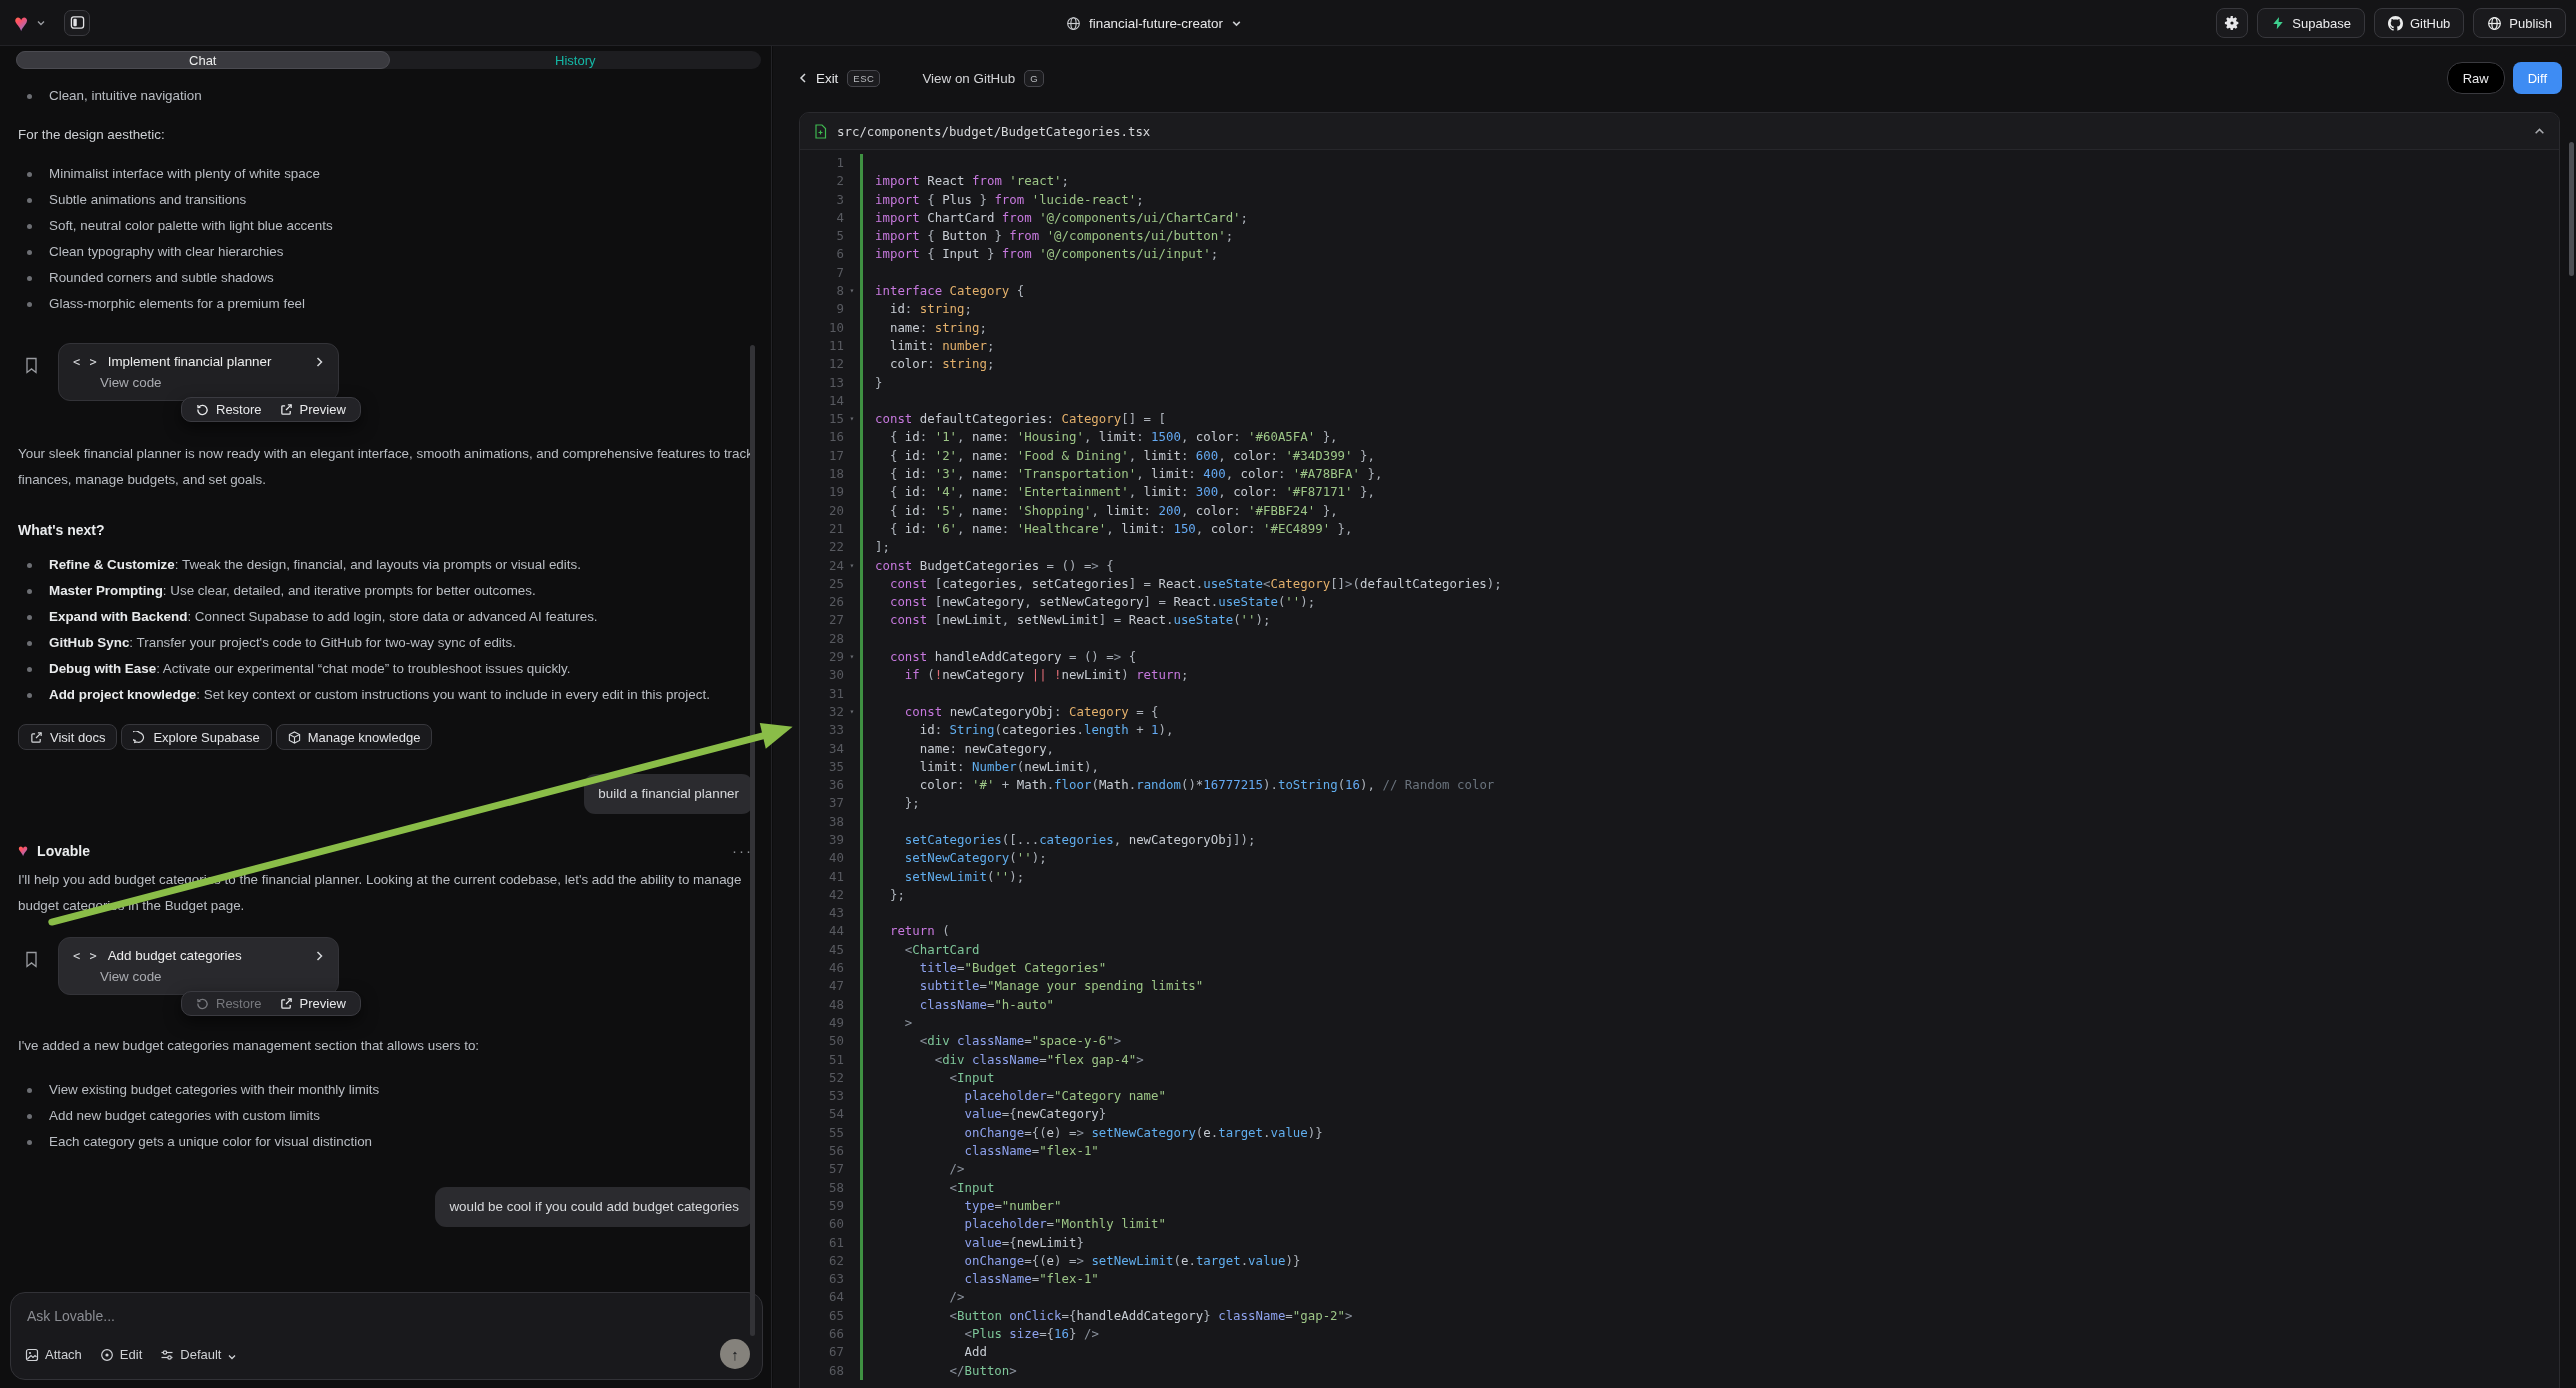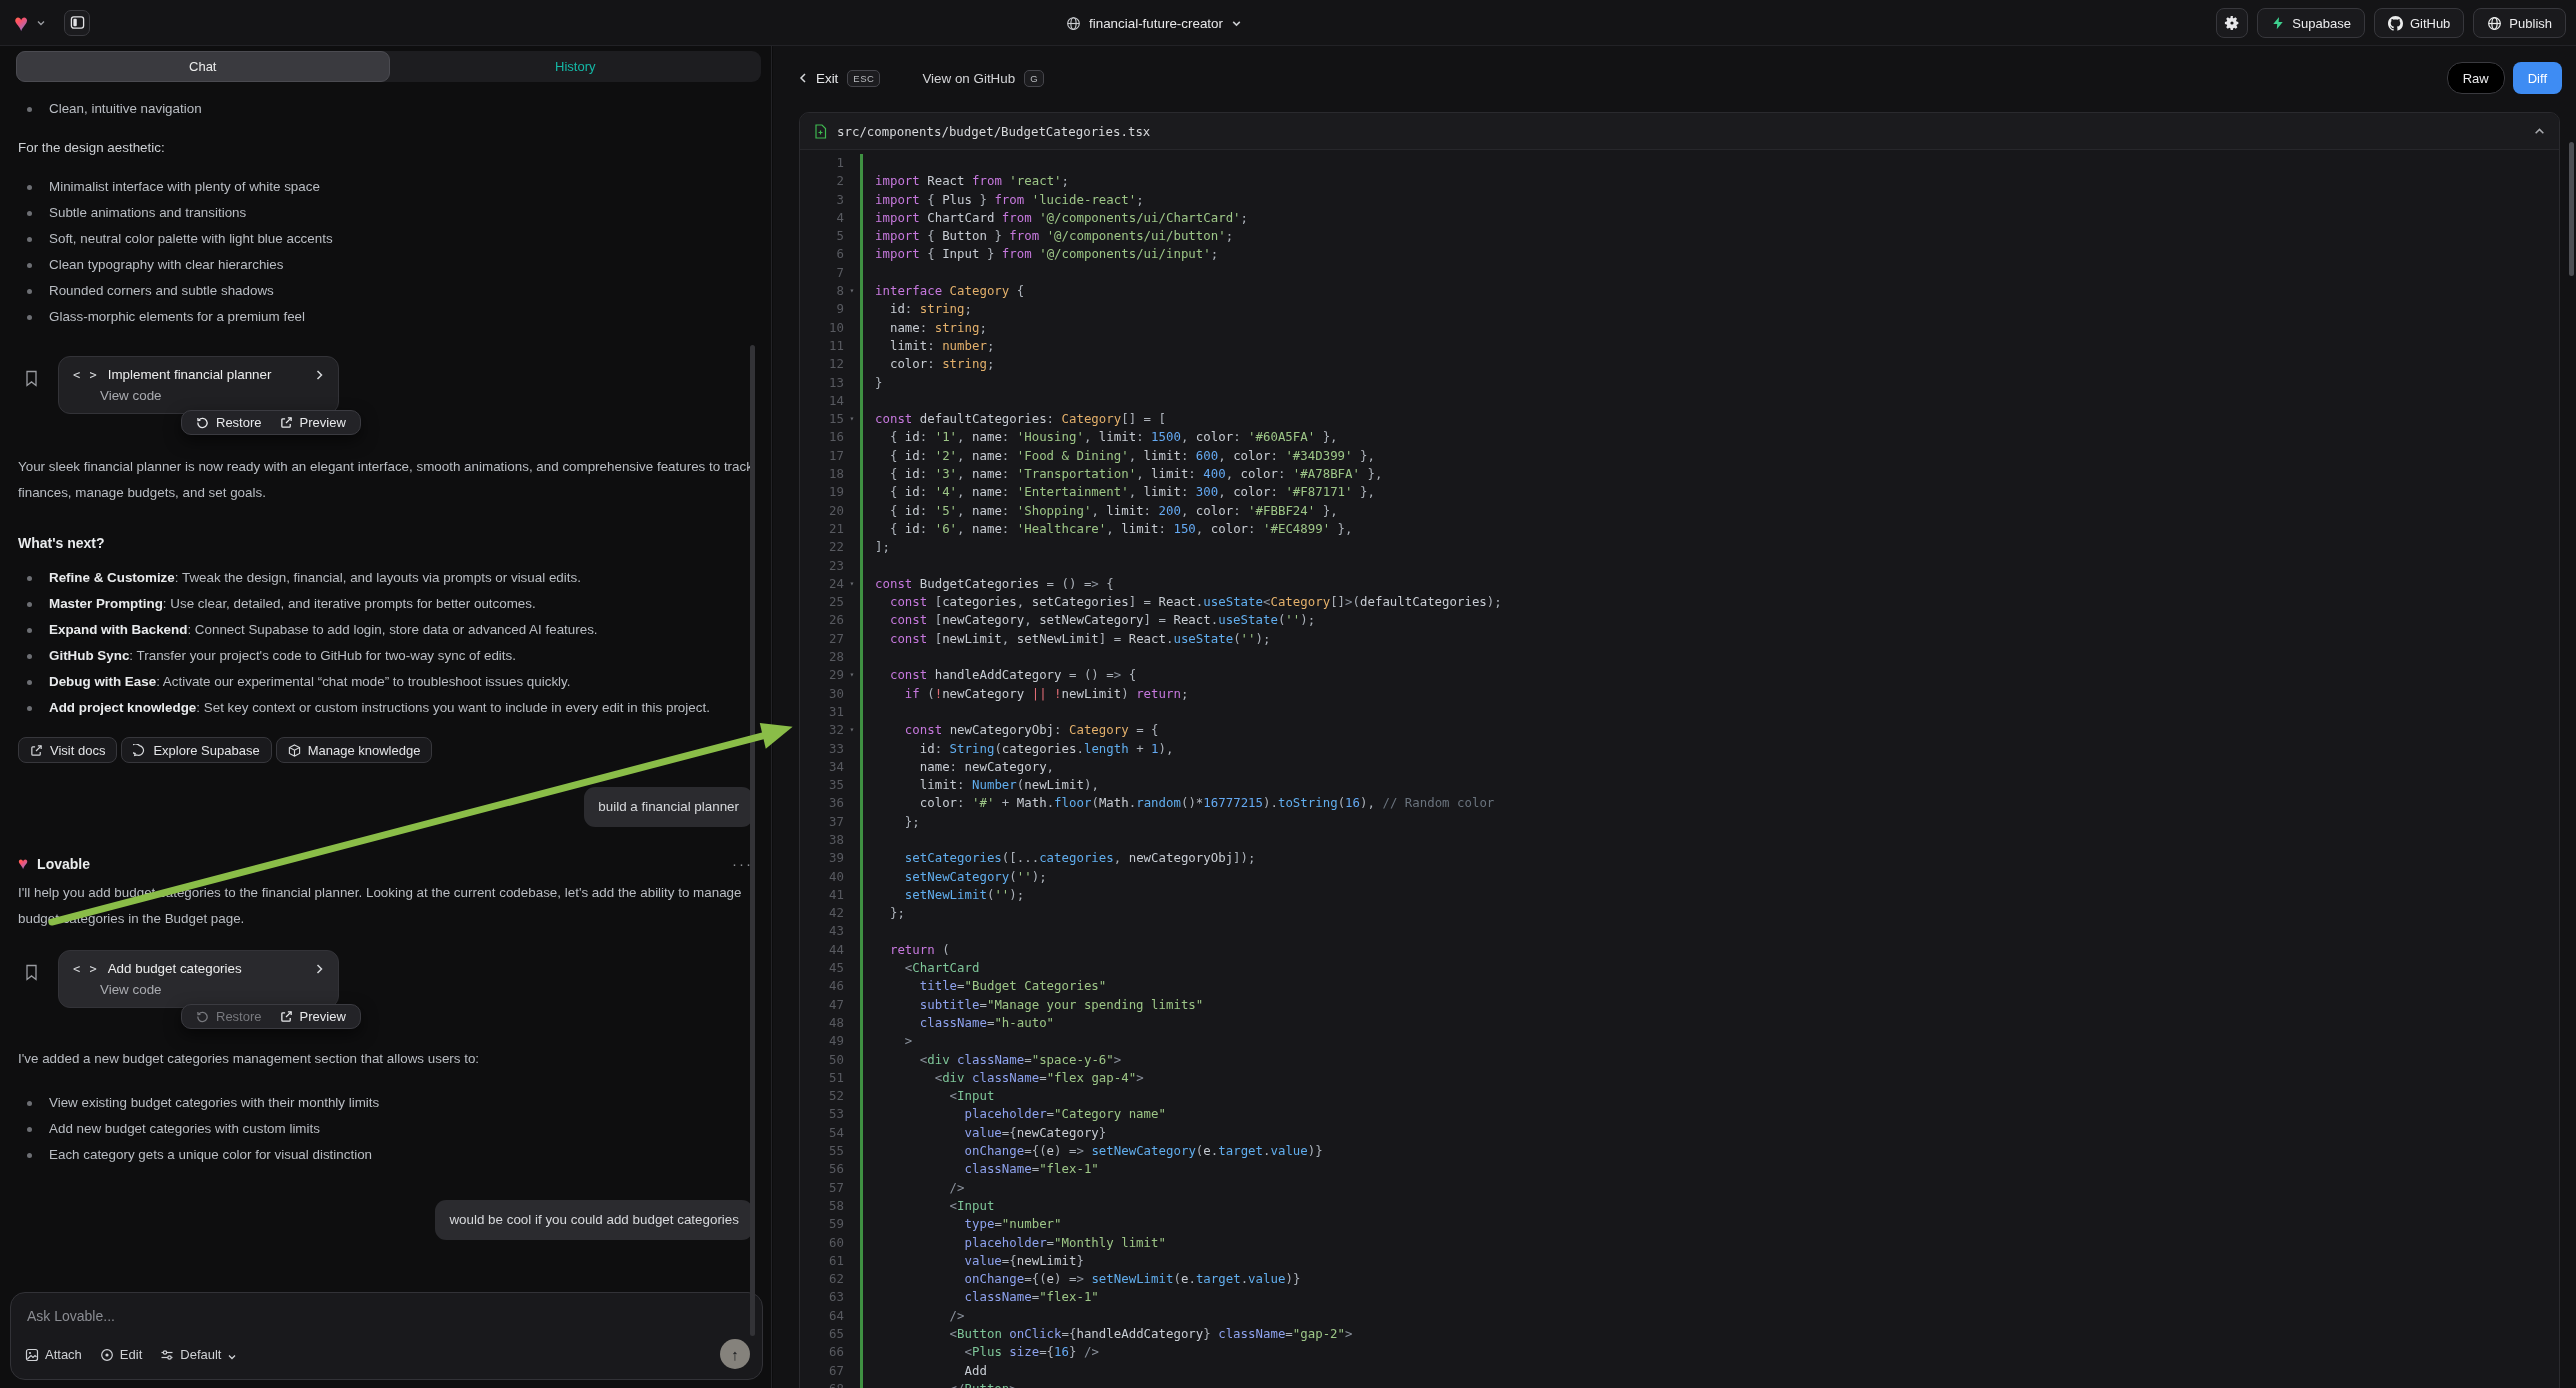--- a/index.html
+++ b/index.html
@@ -20,21 +20,21 @@
   .tb-center{position:absolute;left:1066px;top:0;height:46px;display:flex;align-items:center;gap:8px;
     color:#e8e8ea;font-size:13.4px}
   .tb-right{position:absolute;right:10px;top:8px;display:flex;align-items:center;gap:9px}
   .tb-btn{height:30px;display:flex;align-items:center;gap:7px;padding:0 13px;border:1px solid #37373c;
     border-radius:8px;background:#1a1a1d;color:#ececee;font-size:13px}
   .tb-btn.square{width:32px;padding:0;justify-content:center}
 
   
   .chat-panel{position:absolute;left:0;top:46px;bottom:0;width:772px;background:#0e0e0f;
     border-right:1px solid #232327;display:flex;flex-direction:column}
-  .tabs{display:flex;margin:5px 10px 0 16px;background:#1d1d20;border-radius:9px;height:31px;flex:none}
+  .tabs{display:flex;margin:5px 10px 0 16px;background:#1d1d20;border-radius:9px;height:18px;flex:none}
   .tab{flex:1;display:flex;align-items:center;justify-content:center;font-size:13px;color:#14b8a6;border-radius:9px}
   .tab.active{background:#3a3a3f;border:1px solid #4b4b51;color:#eceded}
   .chat-scroll{flex:1;overflow:hidden;padding:14px 18px 0 18px;position:relative}
   .chat-scrollbar{position:absolute;right:16px;top:299px;width:5px;height:991px;border-radius:3px;background:#333337;z-index:6}
 
   .msg-text{font-size:13.4px;line-height:26px;color:#b9bdc3}
   .bullets{list-style:none}
   .bullets li{position:relative;padding-left:31px;font-size:13.4px;line-height:26px;color:#b9bdc3}
   .bullets li::before{content:"";position:absolute;left:9px;top:11px;width:5px;height:5px;border-radius:50%;background:#6d6f74}
   .bullets li strong{color:#e8eaec;font-weight:bold}
@@ -519,26 +519,20 @@
               <span class="gbar"></span>
               <code class="src">  { <span class="c-id">id</span>: <span class="c-str">'6'</span>, <span class="c-id">name</span>: <span class="c-str">'Healthcare'</span>, <span class="c-id">limit</span>: <span class="c-num">150</span>, <span class="c-id">color</span>: <span class="c-str">'#EC4899'</span> },</code>
             </div>
             <div class="code-line">
               <span class="ln">22</span>
               <span class="fold"></span>
               <span class="gbar"></span>
               <code class="src">];</code>
             </div>
             <div class="code-line">
-              <span class="ln">23</span>
-              <span class="fold"></span>
-              <span class="gbar"></span>
-              <code class="src"></code>
-            </div>
-            <div class="code-line">
               <span class="ln">24</span>
               <span class="fold">▾</span>
               <span class="gbar"></span>
               <code class="src"><span class="c-kw">const</span> <span class="c-id">BudgetCategories</span> = () =<span class="c-pun">&gt;</span> {</code>
             </div>
             <div class="code-line">
               <span class="ln">25</span>
               <span class="fold"></span>
               <span class="gbar"></span>
               <code class="src">  <span class="c-kw">const</span> [<span class="c-id">categories</span>, <span class="c-id">setCategories</span>] = <span class="c-id">React</span>.<span class="c-fn">useState</span><span class="c-pun">&lt;</span><span class="c-typ">Category</span>[]<span class="c-pun">&gt;</span>(<span class="c-id">defaultCategories</span>);</code>

